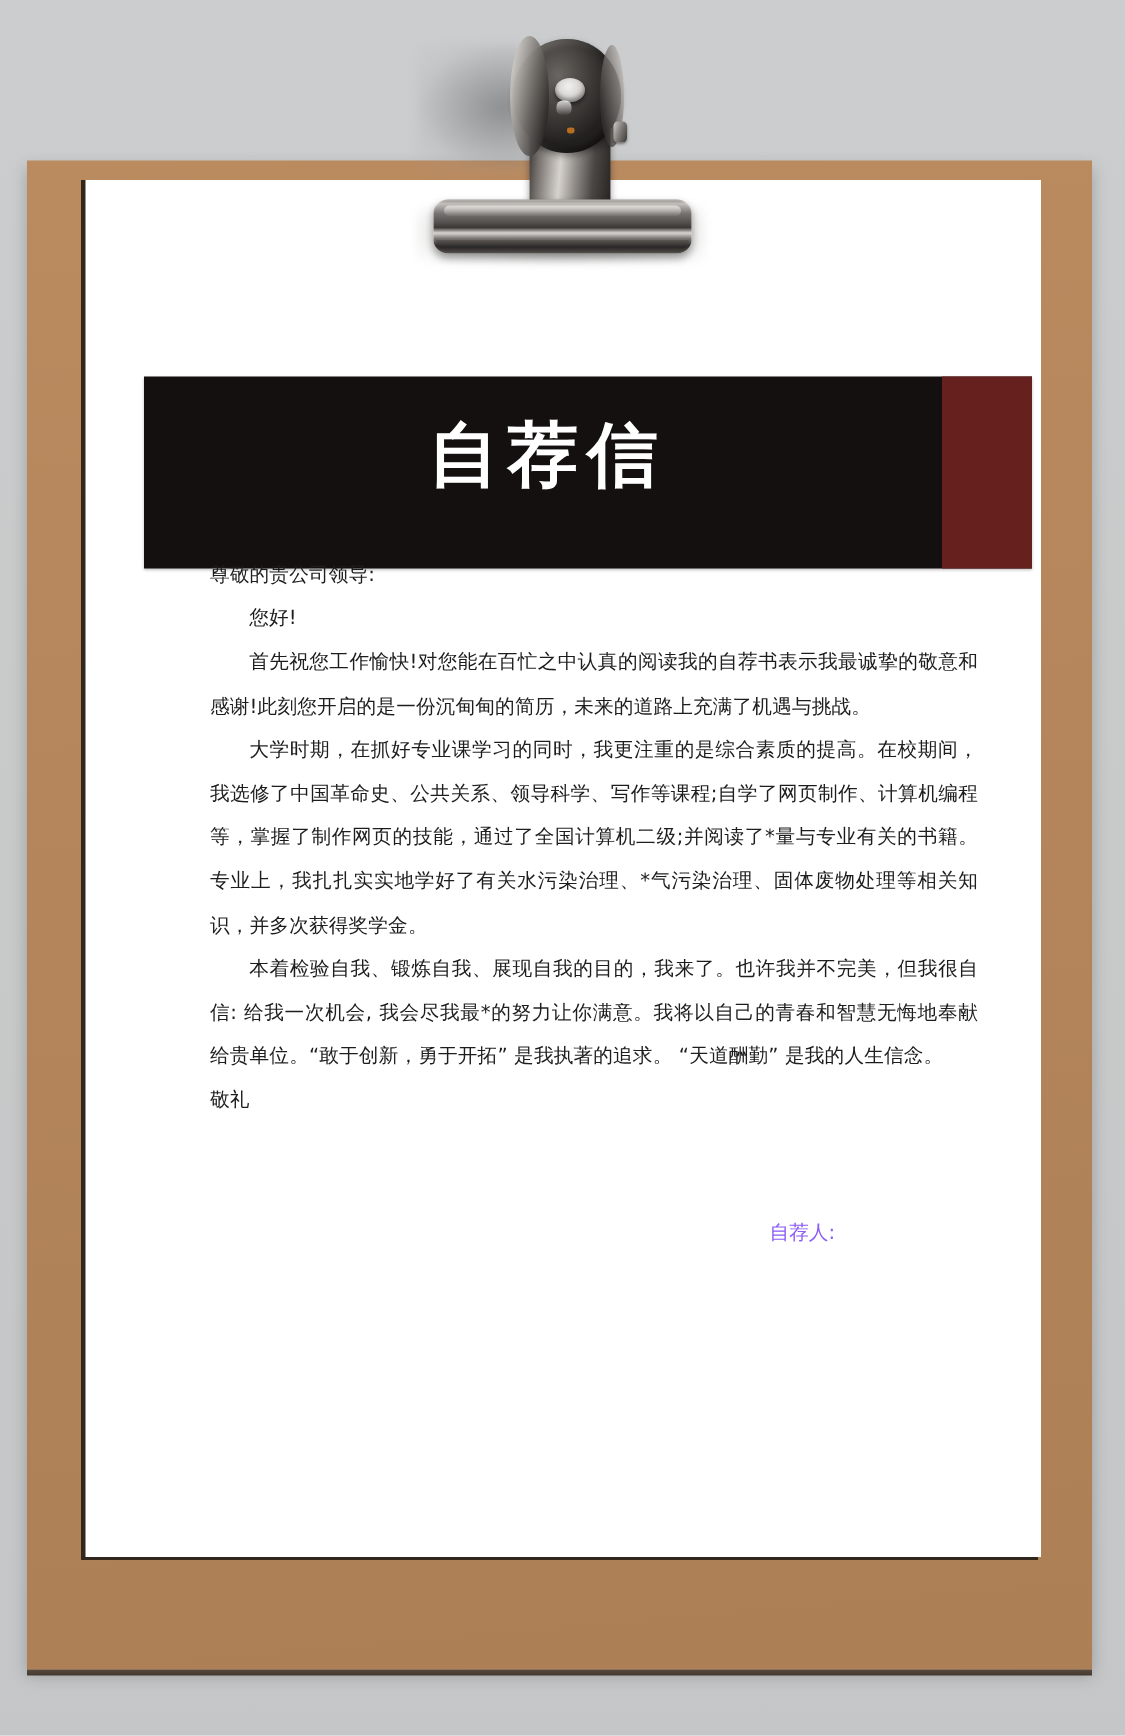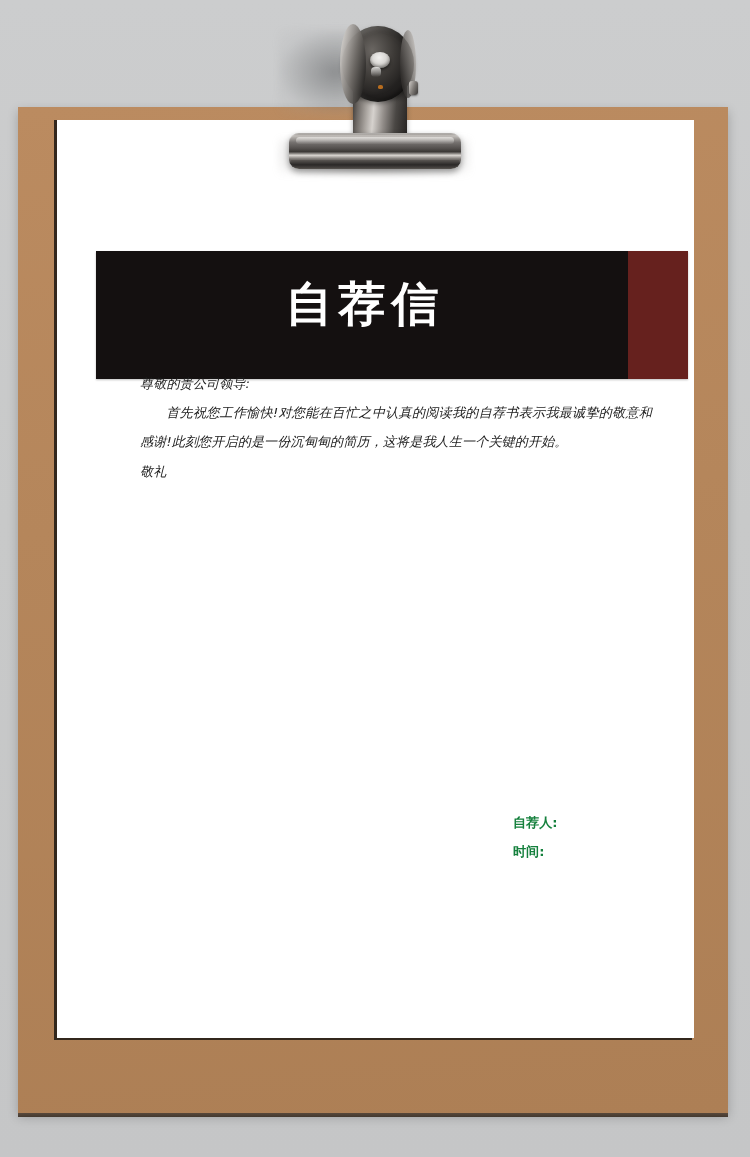--- a/index.html
+++ b/index.html
@@ -102,21 +102,20 @@
     text-indent: 6px;
     line-height: 1;
   }
 
   
   #letter {
     position: absolute;
     left: 83px;
     top: 249px;
     width: 512px;
-    font-style: italic;
   }
   .para {
     font-size: 13.1px;
     line-height: 29.2px;
     color: #1d1d1d;
     text-align: justify;
     text-justify: inter-ideograph;
     margin: 0;
     letter-spacing: 0.1px;
   }
@@ -128,23 +127,22 @@
   
   #signature {
     position: absolute;
     left: 83px;
     top: 688px;
     width: 512px;
   }
   .sig-line {
     font-size: 13.1px;
     line-height: 29.2px;
-    color: #15803d;
+    color: #8b5cf6;
     padding-left: 373px;
-    font-weight: bold;
   }
 
   
   #clip {
     position: absolute;
     left: 270px;
     top: 20px;
     width: 210px;
     height: 155px;
   }
@@ -330,27 +328,29 @@
 
     <div id="paper">
 
       <div id="title-banner">
         <div id="title-accent"></div>
         <div id="title-text">自荐信</div>
       </div>
 
       <div id="letter">
         <p class="para noindent" id="salutation">尊敬的贵公司领导:</p>
-        <p class="para indent">首先祝您工作愉快!对您能在百忙之中认真的阅读我的自荐书表示我最诚挚的敬意和感谢!此刻您开启的是一份沉甸甸的简历，这将是我人生一个关键的开始。</p>
+        <p class="para indent">您好!</p>
+        <p class="para indent">首先祝您工作愉快!对您能在百忙之中认真的阅读我的自荐书表示我最诚挚的敬意和感谢!此刻您开启的是一份沉甸甸的简历，未来的道路上充满了机遇与挑战。</p>
+        <p class="para indent">大学时期，在抓好专业课学习的同时，我更注重的是综合素质的提高。在校期间，我选修了中国革命史、公共关系、领导科学、写作等课程;自学了网页制作、计算机编程等，掌握了制作网页的技能，通过了全国计算机二级;并阅读了*量与专业有关的书籍。专业上，我扎扎实实地学好了有关水污染治理、*气污染治理、固体废物处理等相关知识，并多次获得奖学金。</p>
+        <p class="para indent">本着检验自我、锻炼自我、展现自我的目的，我来了。也许我并不完美，但我很自信: 给我一次机会, 我会尽我最*的努力让你满意。我将以自己的青春和智慧无悔地奉献给贵单位。“敢于创新，勇于开拓” 是我执著的追求。 “天道酬勤” 是我的人生信念。</p>
         <p class="para noindent">敬礼</p>
       </div>
 
       <div id="signature">
         <div class="sig-line">自荐人:</div>
-        <div class="sig-line">时间:</div>
       </div>
 
     </div>
   </div>
 
   <div id="clip">
     <div id="clip-wall-shadow"></div>
     <div id="clip-bar-shadow"></div>
     <div id="clip-neck"></div>
     <div id="clip-neck-dark"></div>

